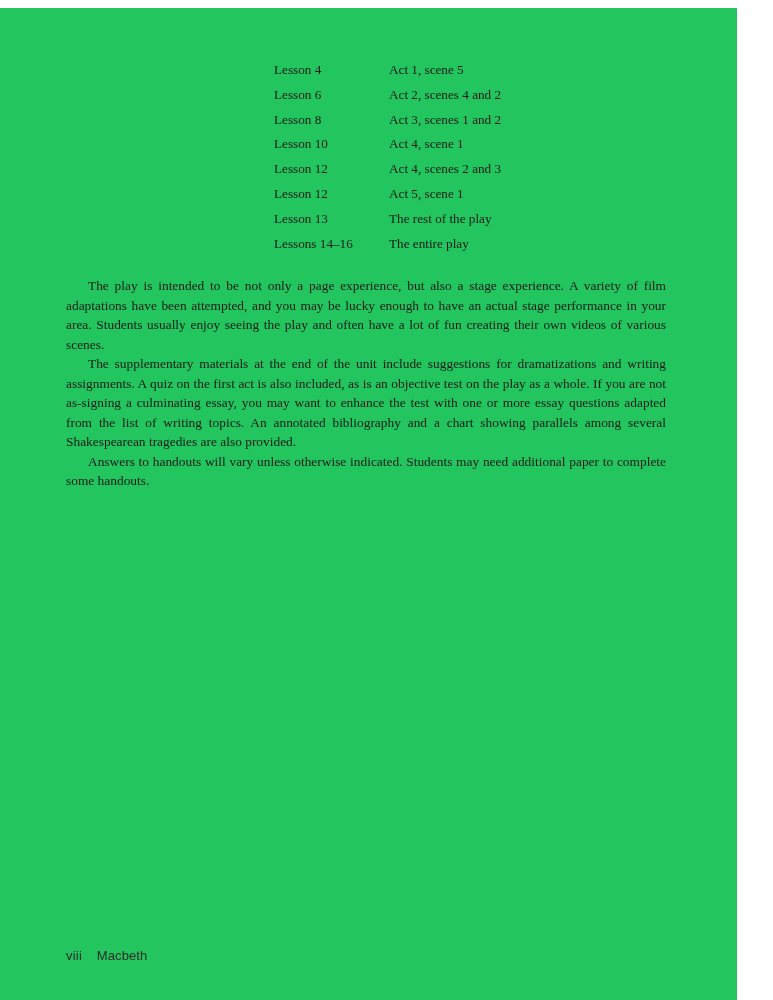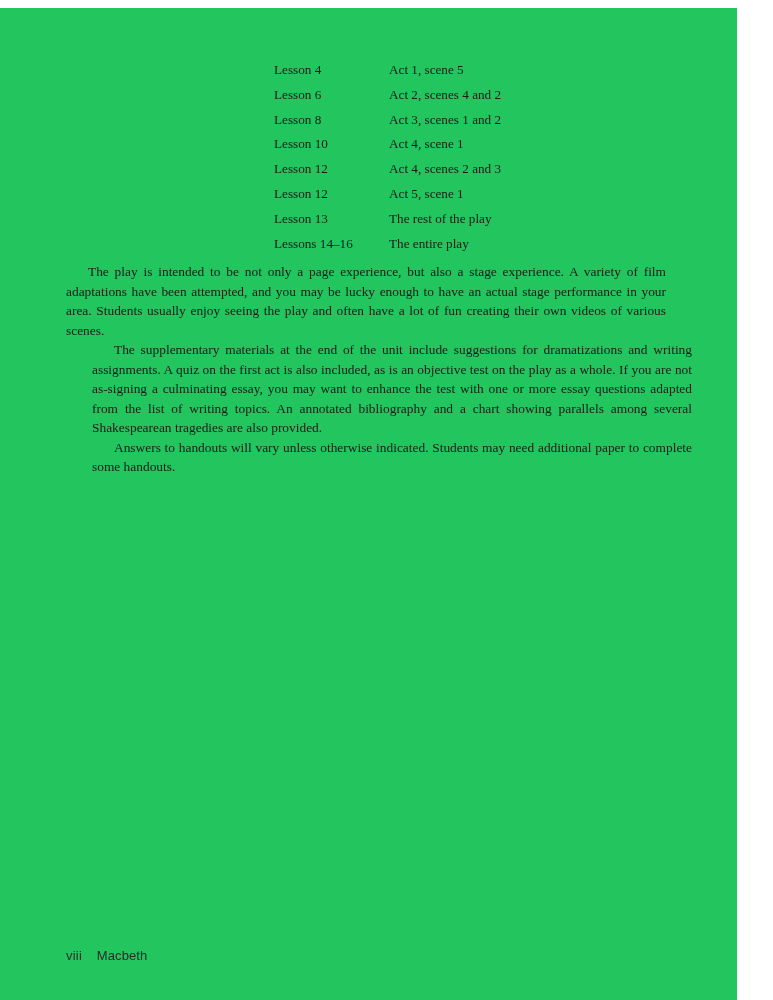--- a/index.html
+++ b/index.html
@@ -48,26 +48,25 @@
   .body-para {
     font-size: 13.4px;
     line-height: 1.455;
     text-align: justify;
     text-indent: 22px;
     margin: 0;
     width: 600px;
     hyphens: manual;
   }
   .para-first {
-    margin-top: 1px;
+    margin-top: 15px;
     font-family: Liberation Serif, serif;
   }
   .para-gap {
     margin-top: 0;
-    margin-left: 26px;
   }
   
   .footer {
     position: absolute;
     left: 66px;
     bottom: 45px;
     font-family: "Liberation Sans", sans-serif;
     font-size: 13px;
     color: #2b2b2b;
     letter-spacing: 0.2px;

